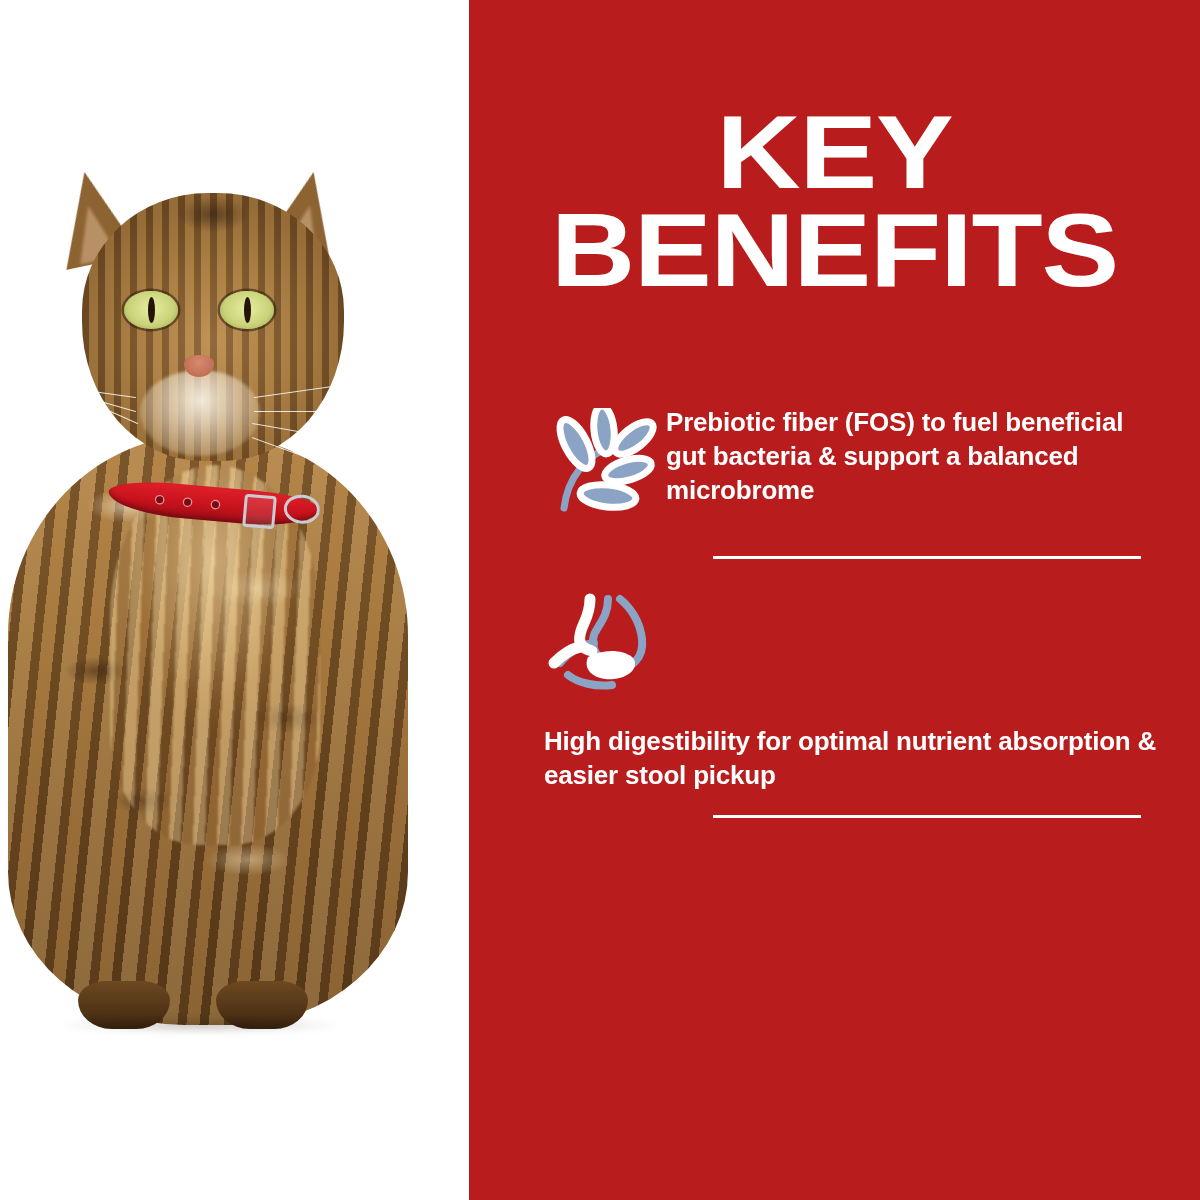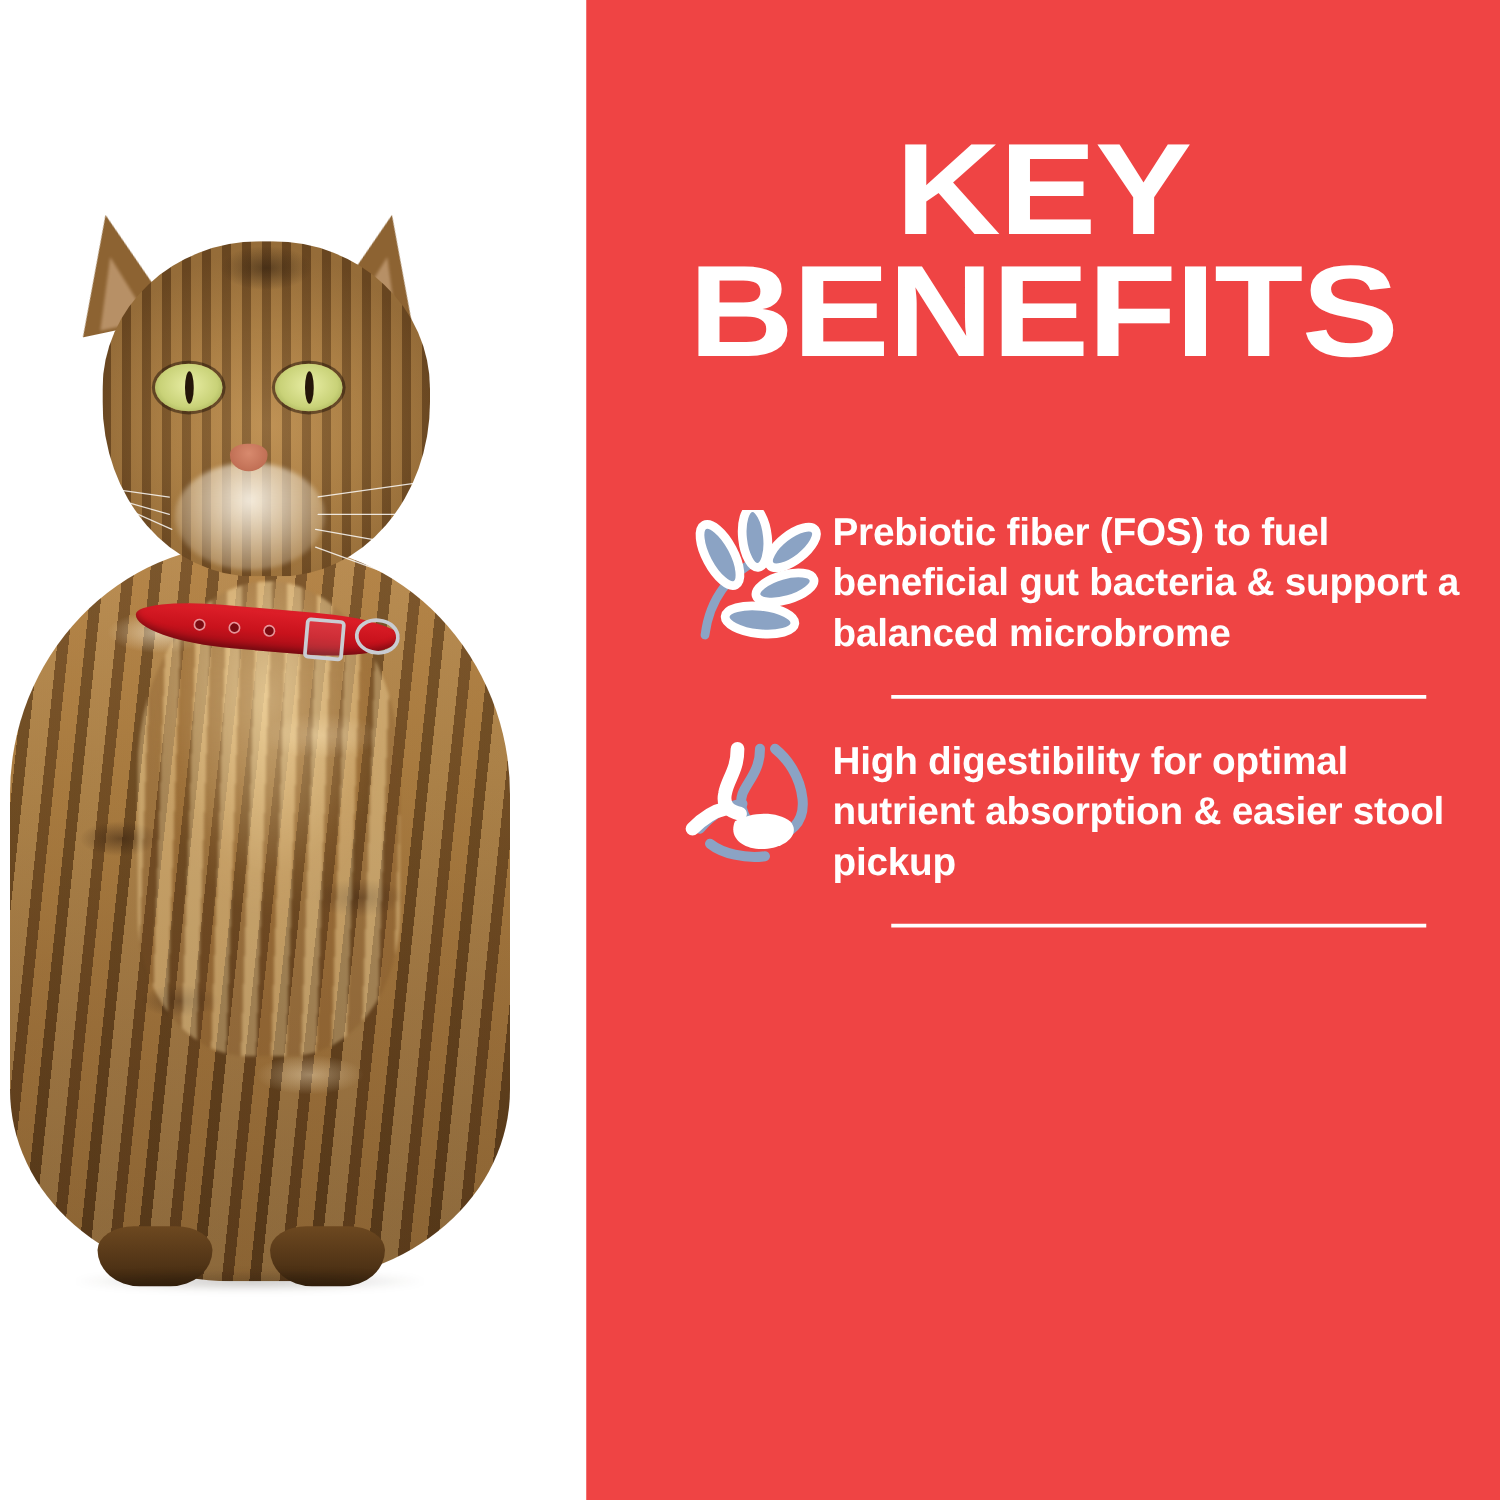--- a/index.html
+++ b/index.html
@@ -230,21 +230,21 @@
     filter: blur(3px);
   }
 
   
   .benefits-panel {
     position: absolute;
     left: 469px;
     top: 0;
     width: 731px;
     height: 1200px;
-    background: #ef4444;
+    background: #b91c1c;
   }
 
   .kb-title {
     position: absolute;
     left: 0;
     top: 104px;
     width: 731px;
     text-align: center;
     color: #ffffff;
     font-family: "Liberation Sans", sans-serif;
@@ -278,37 +278,37 @@
     display: flex;
     align-items: flex-start;
     justify-content: center;
     padding-top: 10px;
   }
   .benefit-text {
     flex: 1 1 auto;
     color: #ffffff;
     font-family: "Liberation Sans", sans-serif;
     font-weight: 700;
-    font-size: 31px;
+    font-size: 26px;
     line-height: 1.30;
     padding-top: 8px;
     padding-left: 3px;
     letter-spacing: -.2px;
   }
 
   .benefit-divider {
     height: 3px;
     background: #ffffff;
     margin: 22px 60px 22px 244px;
     width: 428px;
   }
 
   
   .row-1 { margin-top: 2px; }
-  .row-2 { margin-top: 4px; }
+  .row-2 { margin-top: 4px; flex-direction: column; }
   .row-3 { margin-top: 10px; }
 </style>
 </head>
 <body>
 
 <div class="page">
 
   <div class="photo-panel">
     <div class="cat">
 

